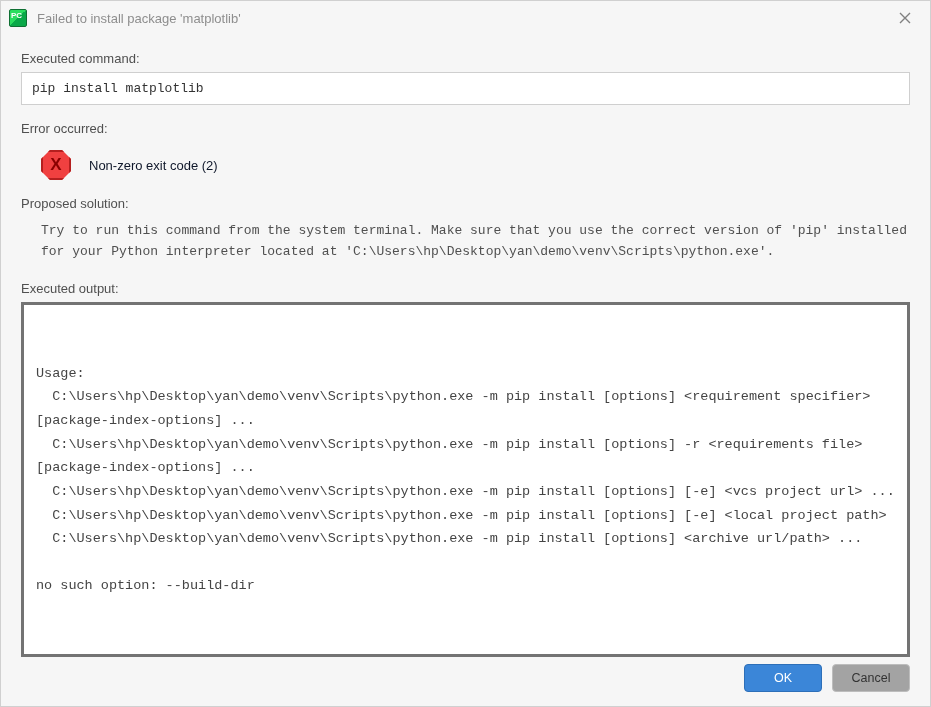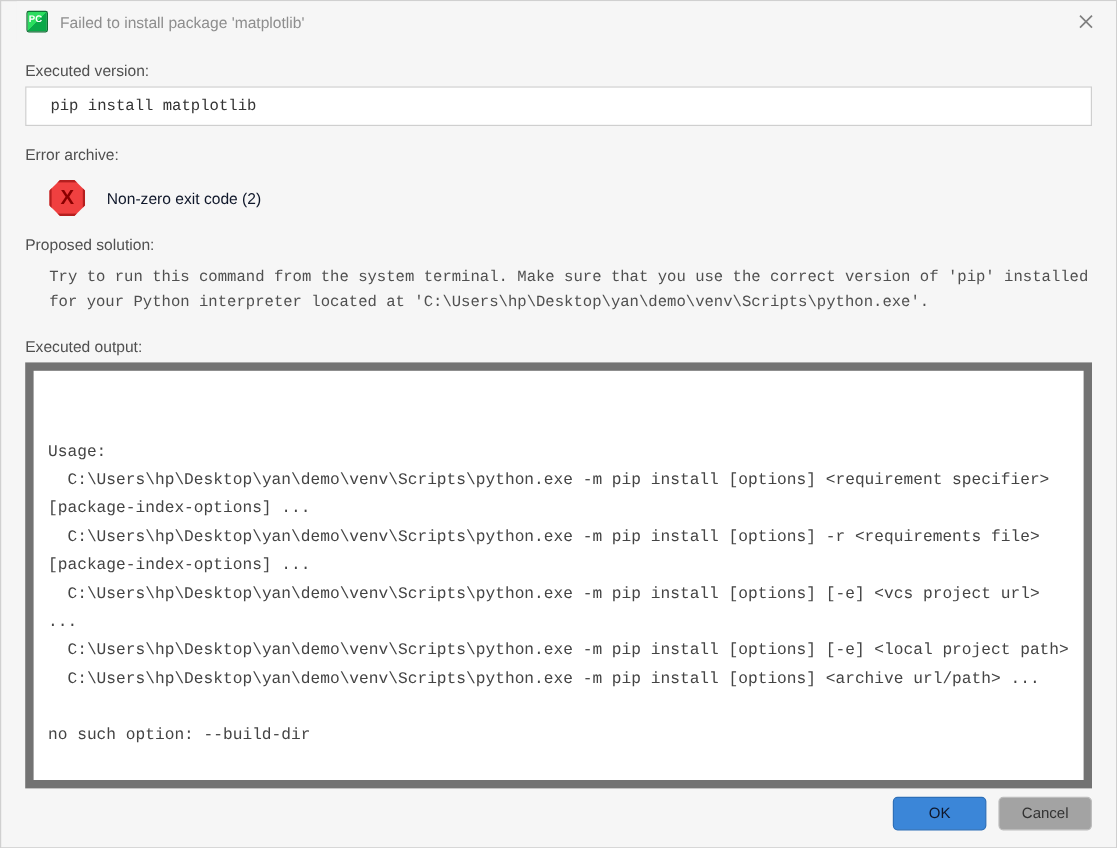--- a/index.html
+++ b/index.html
@@ -17,21 +17,20 @@
     display: flex;
     flex-direction: column;
     box-shadow: 0 1px 2px rgba(0,0,0,0.05);
   }
   .titlebar {
     height: 34px;
     display: flex;
     align-items: center;
     padding: 0 8px 0 8px;
     background: #f6f6f6;
-    margin-left: 13px;
   }
   .titlebar .app-icon {
     width: 18px; height: 18px;
     margin-right: 10px;
     background: linear-gradient(135deg,#2bdd5f 0%,#2bdd5f 50%,#0aa848 50%,#0aa848 100%);
     border: 1px solid #0f6f33;
     border-radius: 2px;
     position: relative;
   }
   .titlebar .app-icon::after{
@@ -59,21 +58,21 @@
     overflow:hidden;
   }
   .section-label {
     font-size: 13px;
     color: #505050;
     margin: 6px 0 6px 0;
   }
   .cmd-box {
     border: 1px solid #cfcfcf;
     background: #ffffff;
-    padding: 8px 20px;
+    padding: 8px 10px;
     font-family: Consolas, "Courier New", monospace;
     font-size: 13px;
     color: #333;
     margin-bottom: 10px;
   }
   .error-row {
     display:flex; align-items:center;
     padding: 8px 0 10px 20px;
   }
   .error-icon {
@@ -92,21 +91,21 @@
   }
   .solution-text {
     font-size: 13px;
     color: #505050;
     line-height: 1.6;
     padding: 4px 0 12px 20px;
     font-family: Liberation Mono, monospace;
   }
   .output-box {
     flex:1;
-    border: 7px solid #737373;
+    border: 3px solid #737373;
     background: #ffffff;
     padding: 10px 12px;
     font-family: Consolas, "Courier New", monospace;
     font-size: 13.5px;
     color: #444;
     white-space: pre-wrap;
     overflow:auto;
     line-height: 1.75;
     margin-bottom: 5px;
   }
@@ -122,44 +121,44 @@
     font-size: 12.5px;
     display:flex; align-items:center; justify-content:center;
     cursor:pointer;
     border: 1px solid #bdbdbd;
     background:#a3a3a3;
     color:#333;
   }
   .btn-primary {
     background: #3b86d8;
     border-color: #2d6fb8;
-    color: #0f172a;
+    color: #ffffff;
   }
 </style>
 </head>
 <body>
 
 <div class="window">
 
   <div class="titlebar">
     <div class="app-icon"></div>
     <div class="title">Failed to install package 'matplotlib'</div>
     <div class="close">
       <svg width="12" height="12" viewBox="0 0 12 12">
           <path d="M1 1 L11 11 M11 1 L1 11" stroke="currentColor" stroke-width="1.4" fill="none"></path>
         </svg>
     </div>
   </div>
 
   <div class="body">
 
-    <div class="section-label">Executed version:</div>
+    <div class="section-label">Executed command:</div>
     <div class="cmd-box">pip install matplotlib</div>
 
-    <div class="section-label">Error archive:</div>
+    <div class="section-label">Error occurred:</div>
     <div class="error-row">
       <div class="error-icon">X</div>
       <div class="error-text">Non-zero exit code (2)</div>
     </div>
 
     <div class="section-label">Proposed solution:</div>
     <div class="solution-text">Try to run this command from the system terminal. Make sure that you use the correct version of 'pip' installed for your Python interpreter located at 'C:\Users\hp\Desktop\yan\demo\venv\Scripts\python.exe'.</div>
 
     <div class="section-label">Executed output:</div>
     <div class="output-box">

